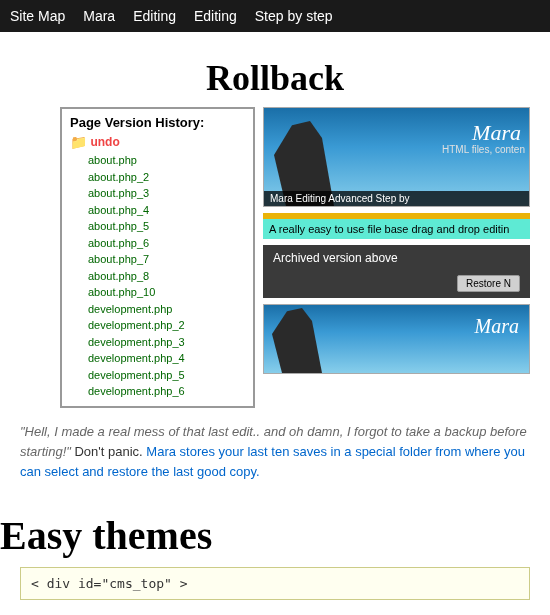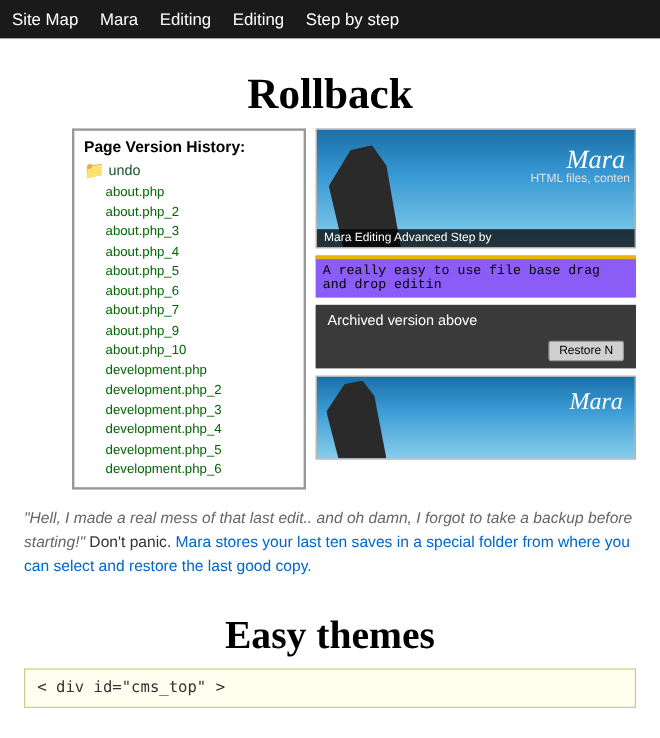--- a/index.html
+++ b/index.html
@@ -66,23 +66,24 @@
     .file-tree-folder {
       display: flex;
       align-items: center;
       gap: 3px;
       margin-bottom: 2px;
     }
     .folder-icon {
       font-size: 14px;
     }
     .file-tree-folder a {
-      color: #14532d;
+      color: #ef4444;
       text-decoration: none;
       font-size: 12px;
+      font-weight: bold;
     }
     .file-tree-item {
       padding-left: 18px;
       font-size: 11px;
       color: #006600;
       line-height: 1.5;
     }
     .file-tree-item a {
       color: #006600;
       text-decoration: none;
@@ -198,44 +199,43 @@
     .description-text .italic-quote {
       font-style: italic;
       color: #666;
     }
     .description-text .link-blue {
       color: #0066cc;
     }
 
     
     .section-title {
-      text-align: center;
-      font-size: 33px;
+      text-align: left;
+      font-size: 40px;
       font-family: Georgia, serif;
       padding: 8px 0 8px 0;
       color: #000;
     }
 
     
     .code-box {
       border: 1px solid #cccc88;
       background: #fffff0;
       padding: 8px 10px;
       font-family: monospace;
       font-size: 13px;
       color: #333;
       margin: 0 20px;
     }
     .inner-content-text {
       font-size: 11px;
       color: #000;
-      background: #8b5cf6;
+      background: #5eead4;
       padding: 4px 6px;
-      border-top: 3px solid #eab308;
-      font-family: Liberation Mono, monospace;
+      border-top: 6px solid #eab308;
     }
   </style>
 </head>
 <body>
 
 <nav class="top-nav">
   <a>Site Map</a>
   <a>Mara</a>
   <a>Editing</a>
   <a>Editing</a>
@@ -255,21 +255,21 @@
         <a>undo</a>
       </div>
       <div id="file-list">
           <div class="file-tree-item"><a href="#">about.php</a></div>
           <div class="file-tree-item"><a href="#">about.php_2</a></div>
           <div class="file-tree-item"><a href="#">about.php_3</a></div>
           <div class="file-tree-item"><a href="#">about.php_4</a></div>
           <div class="file-tree-item"><a href="#">about.php_5</a></div>
           <div class="file-tree-item"><a href="#">about.php_6</a></div>
           <div class="file-tree-item"><a href="#">about.php_7</a></div>
-          <div class="file-tree-item"><a href="#">about.php_9</a></div>
+          <div class="file-tree-item"><a href="#">about.php_8</a></div>
           <div class="file-tree-item"><a href="#">about.php_10</a></div>
           <div class="file-tree-item"><a href="#">development.php</a></div>
           <div class="file-tree-item"><a href="#">development.php_2</a></div>
           <div class="file-tree-item"><a href="#">development.php_3</a></div>
           <div class="file-tree-item"><a href="#">development.php_4</a></div>
           <div class="file-tree-item"><a href="#">development.php_5</a></div>
           <div class="file-tree-item"><a href="#">development.php_6</a></div>
         </div>
     </div>
 

